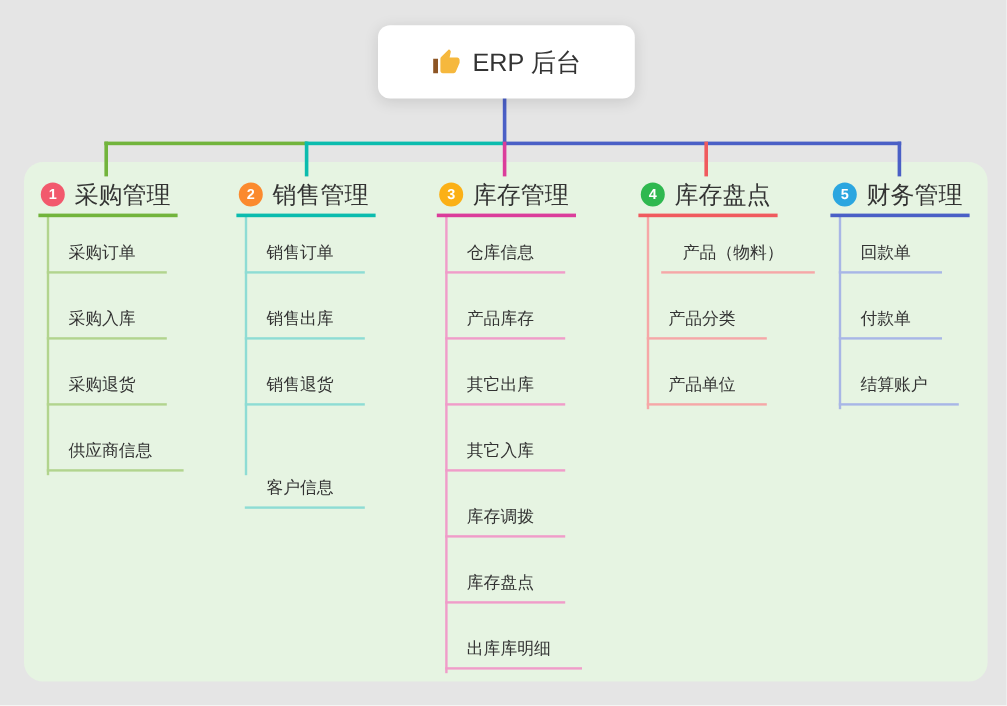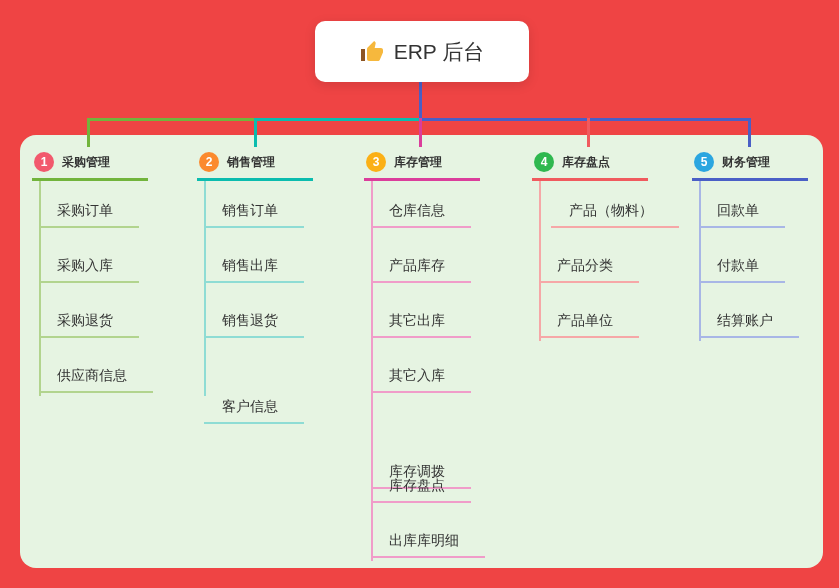--- a/index.html
+++ b/index.html
@@ -1,20 +1,20 @@
 <!DOCTYPE html>
 <html><head>
 <meta charset="utf-8">
 <style>
   html, body { margin: 0; padding: 0; background: #ffffff; }
   .canvas {
     position: relative;
     width: 839px;
     height: 588px;
-    background: #ef4444;
+    background: #e5e5e5;
     font-family: "Liberation Sans", sans-serif;
     color: #333333;
     overflow: hidden;
   }
   .panel {
     position: absolute;
     left: 20px; top: 135px;
     width: 803px; height: 433px;
     border-radius: 16px;
   }
@@ -53,22 +53,22 @@
     width: 20px; height: 20px;
     border-radius: 50%;
     color: #ffffff;
     font-size: 12px;
     font-weight: bold;
     line-height: 20px;
     text-align: center;
     flex: 0 0 20px;
   }
   .branch-label {
-    font-size: 12px;
-    font-weight: 700;
+    font-size: 20px;
+    font-weight: 400;
     color: #333333;
     white-space: nowrap;
   }
   .child-node {
     position: absolute;
     padding: 0 26px 6px 18px;
     font-size: 14px;
     color: #333333;
     white-space: nowrap;
     z-index: 2;
@@ -118,21 +118,21 @@
       <div class="child-node" style="left: 204px; top: 367px; border-bottom: 2px solid rgb(142, 220, 212); margin-top: 31px;">客户信息</div>
       <div class="branch-header" style="left: 364px; top: 146px; width: 114px; height: 32px; border-bottom: 3px solid rgb(219, 61, 155);">
         <div class="branch-badge" style="background: rgb(251, 176, 22);">3</div>
         <div class="branch-label">库存管理</div>
       </div>
       <div class="line" style="left: 371px; top: 179px; width: 2px; height: 382px; background: rgb(240, 156, 201);"></div>
       <div class="child-node" style="left: 371px; top: 202px; border-bottom: 2px solid rgb(240, 156, 201);">仓库信息</div>
       <div class="child-node" style="left: 371px; top: 257px; border-bottom: 2px solid rgb(240, 156, 201);">产品库存</div>
       <div class="child-node" style="left: 371px; top: 312px; border-bottom: 2px solid rgb(240, 156, 201);">其它出库</div>
       <div class="child-node" style="left: 371px; top: 367px; border-bottom: 2px solid rgb(240, 156, 201);">其它入库</div>
-      <div class="child-node" style="left: 371px; top: 422px; border-bottom: 2px solid rgb(240, 156, 201); margin-top: 41px;">库存调拨</div>
+      <div class="child-node" style="left: 371px; top: 422px; border-bottom: 2px solid rgb(240, 156, 201);">库存调拨</div>
       <div class="child-node" style="left: 371px; top: 477px; border-bottom: 2px solid rgb(240, 156, 201);">库存盘点</div>
       <div class="child-node" style="left: 371px; top: 532px; border-bottom: 2px solid rgb(240, 156, 201);">出库库明细</div>
       <div class="branch-header" style="left: 532px; top: 146px; width: 114px; height: 32px; border-bottom: 3px solid rgb(240, 90, 94);">
         <div class="branch-badge" style="background: rgb(47, 184, 79);">4</div>
         <div class="branch-label">库存盘点</div>
       </div>
       <div class="line" style="left: 539px; top: 179px; width: 2px; height: 162px; background: rgb(246, 167, 167);"></div>
       <div class="child-node" style="left: 539px; top: 202px; border-bottom: 2px solid rgb(246, 167, 167); margin-left: 12px;">产品（物料）</div>
       <div class="child-node" style="left: 539px; top: 257px; border-bottom: 2px solid rgb(246, 167, 167);">产品分类</div>
       <div class="child-node" style="left: 539px; top: 312px; border-bottom: 2px solid rgb(246, 167, 167);">产品单位</div>

